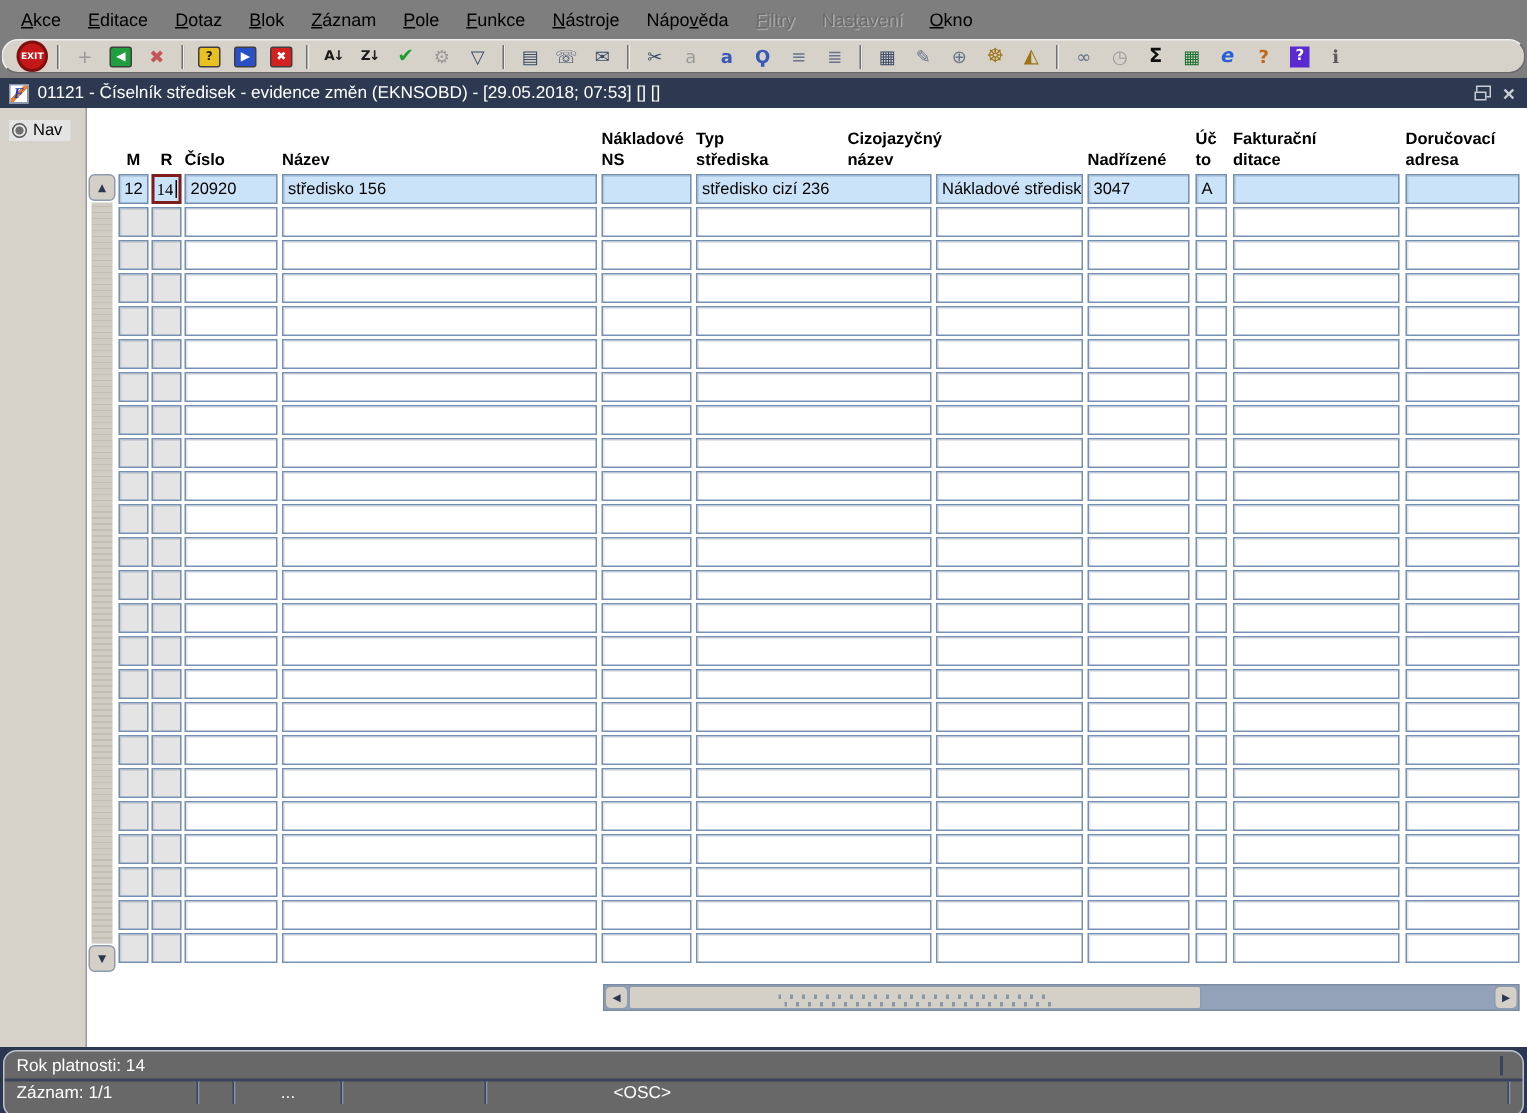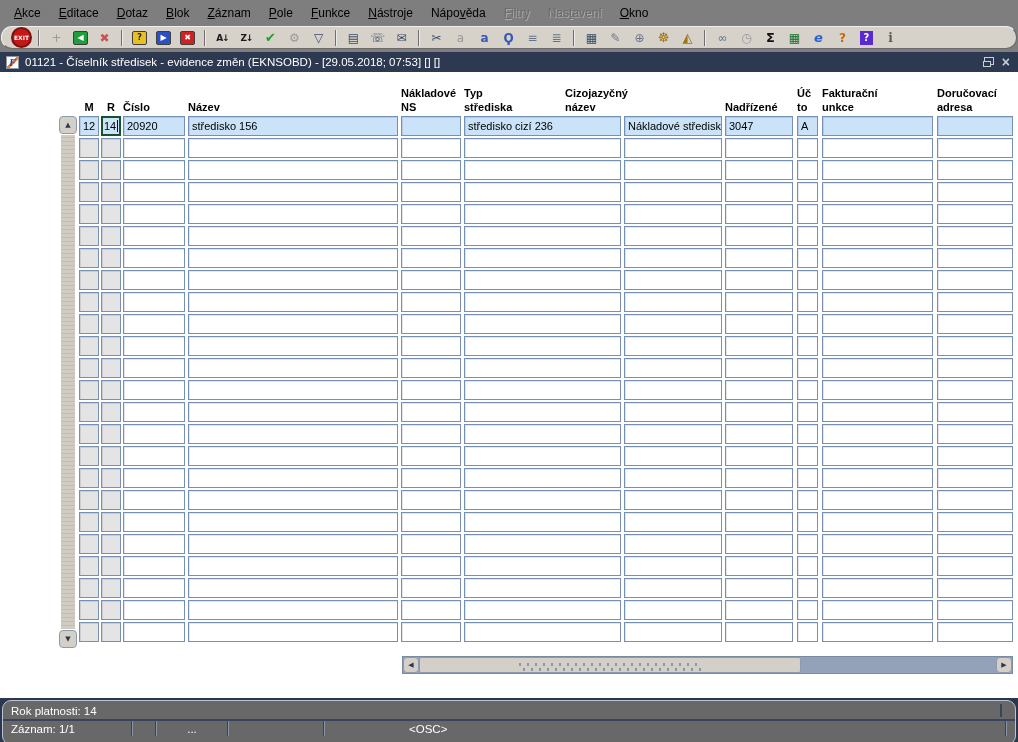--- a/index.html
+++ b/index.html
@@ -73,21 +73,21 @@
            white-space:pre-line; line-height:14px; height:34px; overflow:hidden; }
   .hcell.center { justify-content:center; }
   .grid-rows { position:absolute; left:79px; top:44px; }
   .grow { display:flex; margin-bottom:2px; height:20px; }
   .cell { height:20px; border:1px solid #7590b2; background:#fff; font-size:11px; color:#000;
           padding:3px 0 0 3px; overflow:hidden; white-space:nowrap;
           box-shadow:inset 1px 1px 0 rgba(20,40,80,.12); }
   .grow.current .cell { background:#cbe3f8; }
   .cell.mrblank { background:#e4e4e4; }
   .cell.center { text-align:center; padding-left:0; }
-  .cell.focused { border:2px solid #14532d; padding-top:2px; box-shadow:none; }
+  .cell.focused { border:2px solid #7f1d1d; padding-top:2px; box-shadow:none;font-family:Liberation Serif, serif; }
   .caret { display:inline-block; width:1px; height:12px; background:#000; vertical-align:-2px; margin-left:1px; }
 
   
   .hscroll { position:absolute; left:402px; top:584px; width:611px; height:18px; background:#93a2b8;
              border:1px solid #7a8aa0; display:flex; }
   .hscroll .sbtn { width:16px; height:100%; border-radius:4px; flex:0 0 16px; }
   .hthumb { position:relative; width:382px; height:100%; background:#d4d0c8; border:1px solid #8c9bb0; border-radius:2px; }
   .hthumb::after { content:""; position:absolute; left:26%; right:26%; top:5px; height:3px;
       background-image:repeating-linear-gradient(90deg,#8a97a8 0 2px,transparent 2px 8px); }
   .hthumb::before { content:""; position:absolute; left:27%; right:25%; top:10px; height:3px;
@@ -242,20 +242,26 @@
     <span class="win-title">01121 - Číselník středisek - evidence změn (EKNSOBD) - [29.05.2018; 07:53] [] []</span>
     <span class="win-controls">
       <span class="wbtn restore">
           <i></i>
         </span>
       <span class="wbtn close">×</span>
     </span>
   </div>
 
   <div class="content">
+    <div class="navstrip">
+      <span class="nav-radio">
+        <span class="nav-dot"></span>
+        <span>Nav</span>
+      </span>
+    </div>
 
     <div class="vscroll">
       <span class="sbtn up">▲</span>
       <span class="vtrack"></span>
       <span class="sbtn down">▼</span>
     </div>
 
     <div class="grid-header" id="gridHeader">
         <div class="hcell center" style="width: 20px; margin-right: 2px;">M</div>
         <div class="hcell center" style="width: 20px; margin-right: 2px;">R</div>
@@ -264,21 +270,21 @@
         <div class="hcell" style="width: 60px; margin-right: 3px;">Nákladové
 NS</div>
         <div class="hcell" style="width: 98px; margin-right: 3px;">Typ
 střediska</div>
         <div class="hcell" style="width: 157px; margin-right: 3px;">Cizojazyčný
 název</div>
         <div class="hcell" style="width: 68px; margin-right: 4px;">Nadřízené</div>
         <div class="hcell" style="width: 21px; margin-right: 4px;">Úč
 to</div>
         <div class="hcell" style="width: 111px; margin-right: 4px;">Fakturační
-unkce</div>
+ditace</div>
         <div class="hcell" style="width: 76px; margin-right: 0px;">Doručovací
 adresa</div>
       </div>
     <div class="grid-rows" id="gridRows">
         <div class="grow current">
           <div class="cell center" style="width: 20px; margin-right: 2px;">12</div>
           <div class="cell center focused" style="width: 20px; margin-right: 2px;">14<span class="caret"></span></div>
           <div class="cell" style="width: 62px; margin-right: 3px;">20920</div>
           <div class="cell" style="width: 210px; margin-right: 3px;">středisko 156</div>
           <div class="cell" style="width: 60px; margin-right: 3px;"></div>

